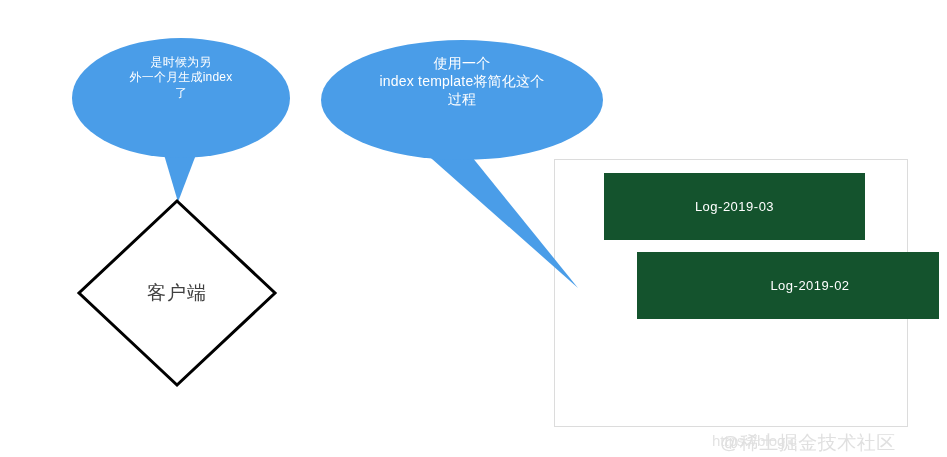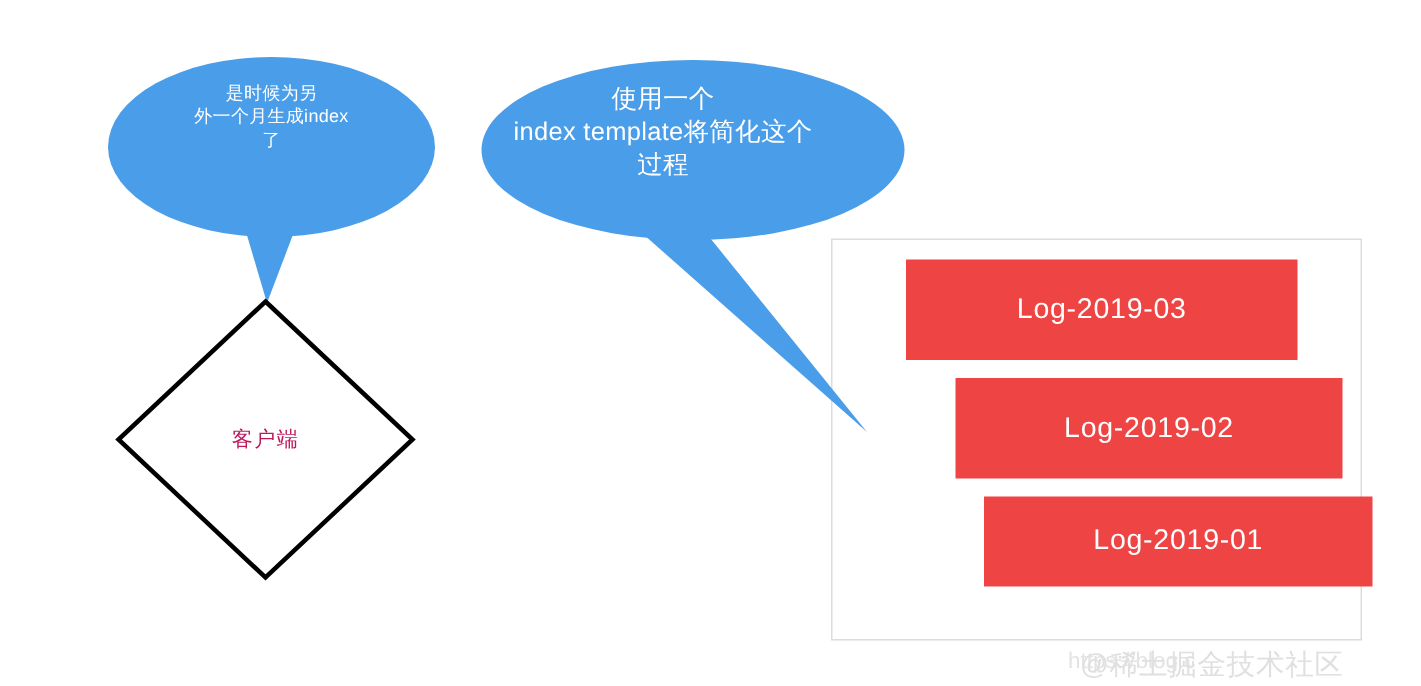--- a/index.html
+++ b/index.html
@@ -35,65 +35,65 @@
     white-space: pre-line;
     letter-spacing: 0.2px;
   }
   #bubble1-text {
     left: 72px;
     top: 55px;
     width: 218px;
     font-size: 12px;
   }
   #bubble2-text {
-    left: 300px;
+    left: 320px;
     top: 55px;
     width: 284px;
-    font-size: 17px;
+    font-size: 14px;
   }
   
   #diamond-wrap {
     position: absolute;
     left: 78px;
     top: 200px;
     width: 198px;
     height: 186px;
   }
   #diamond-label {
     position: absolute;
     left: 0;
     top: 0;
     width: 198px;
     height: 186px;
     display: flex;
     align-items: center;
     justify-content: center;
-    font-size: 14px;
-    color: #be185d;
+    font-size: 19px;
+    color: #404040;
     letter-spacing: 1px;
   }
   
   #index-frame {
     position: absolute;
     left: 554px;
     top: 159px;
     width: 354px;
     height: 268px;
     border: 1px solid #dcdcdc;
     box-sizing: border-box;
     background: transparent;
   }
   .log-box {
     position: absolute;
-    background: #ef4444;
+    background: #14532d;
     display: flex;
     align-items: center;
     justify-content: center;
     color: #ffffff;
-    font-size: 19px;
+    font-size: 13px;
     letter-spacing: 0.5px;
   }
   
   #watermark {
     position: absolute;
     left: 700px;
     top: 429px;
     width: 247px;
     height: 26px;
   }
@@ -118,25 +118,22 @@
 </style>
 </head>
 <body>
 
 <div id="canvas">
 
   <div id="index-frame">
     <div class="log-box" style="left:49px; top:13px; width:261px; height:67px;">
       <span>Log-2019-03</span>
     </div>
-    <div class="log-box" style="left:82px; top:92px; width:258px; height:67px;">
+    <div class="log-box" style="left:82px; top:92px; width:258px; height:67px;padding-left:44px;">
       <span>Log-2019-02</span>
-    </div>
-    <div class="log-box" style="left:101px; top:171px; width:259px; height:60px;">
-      <span>Log-2019-01</span>
     </div>
   </div>
 
   <svg class="bubble-svg" viewBox="0 0 947 457" xmlns="http://www.w3.org/2000/svg">
 
     <polygon points="157,131 205,131 178,202" fill="#4A9DE8"></polygon>
 
     <ellipse cx="181" cy="98" rx="109" ry="60" fill="#4A9DE8"></ellipse>
 
     <polygon points="397,128 468,152 578,288" fill="#4A9DE8"></polygon>

